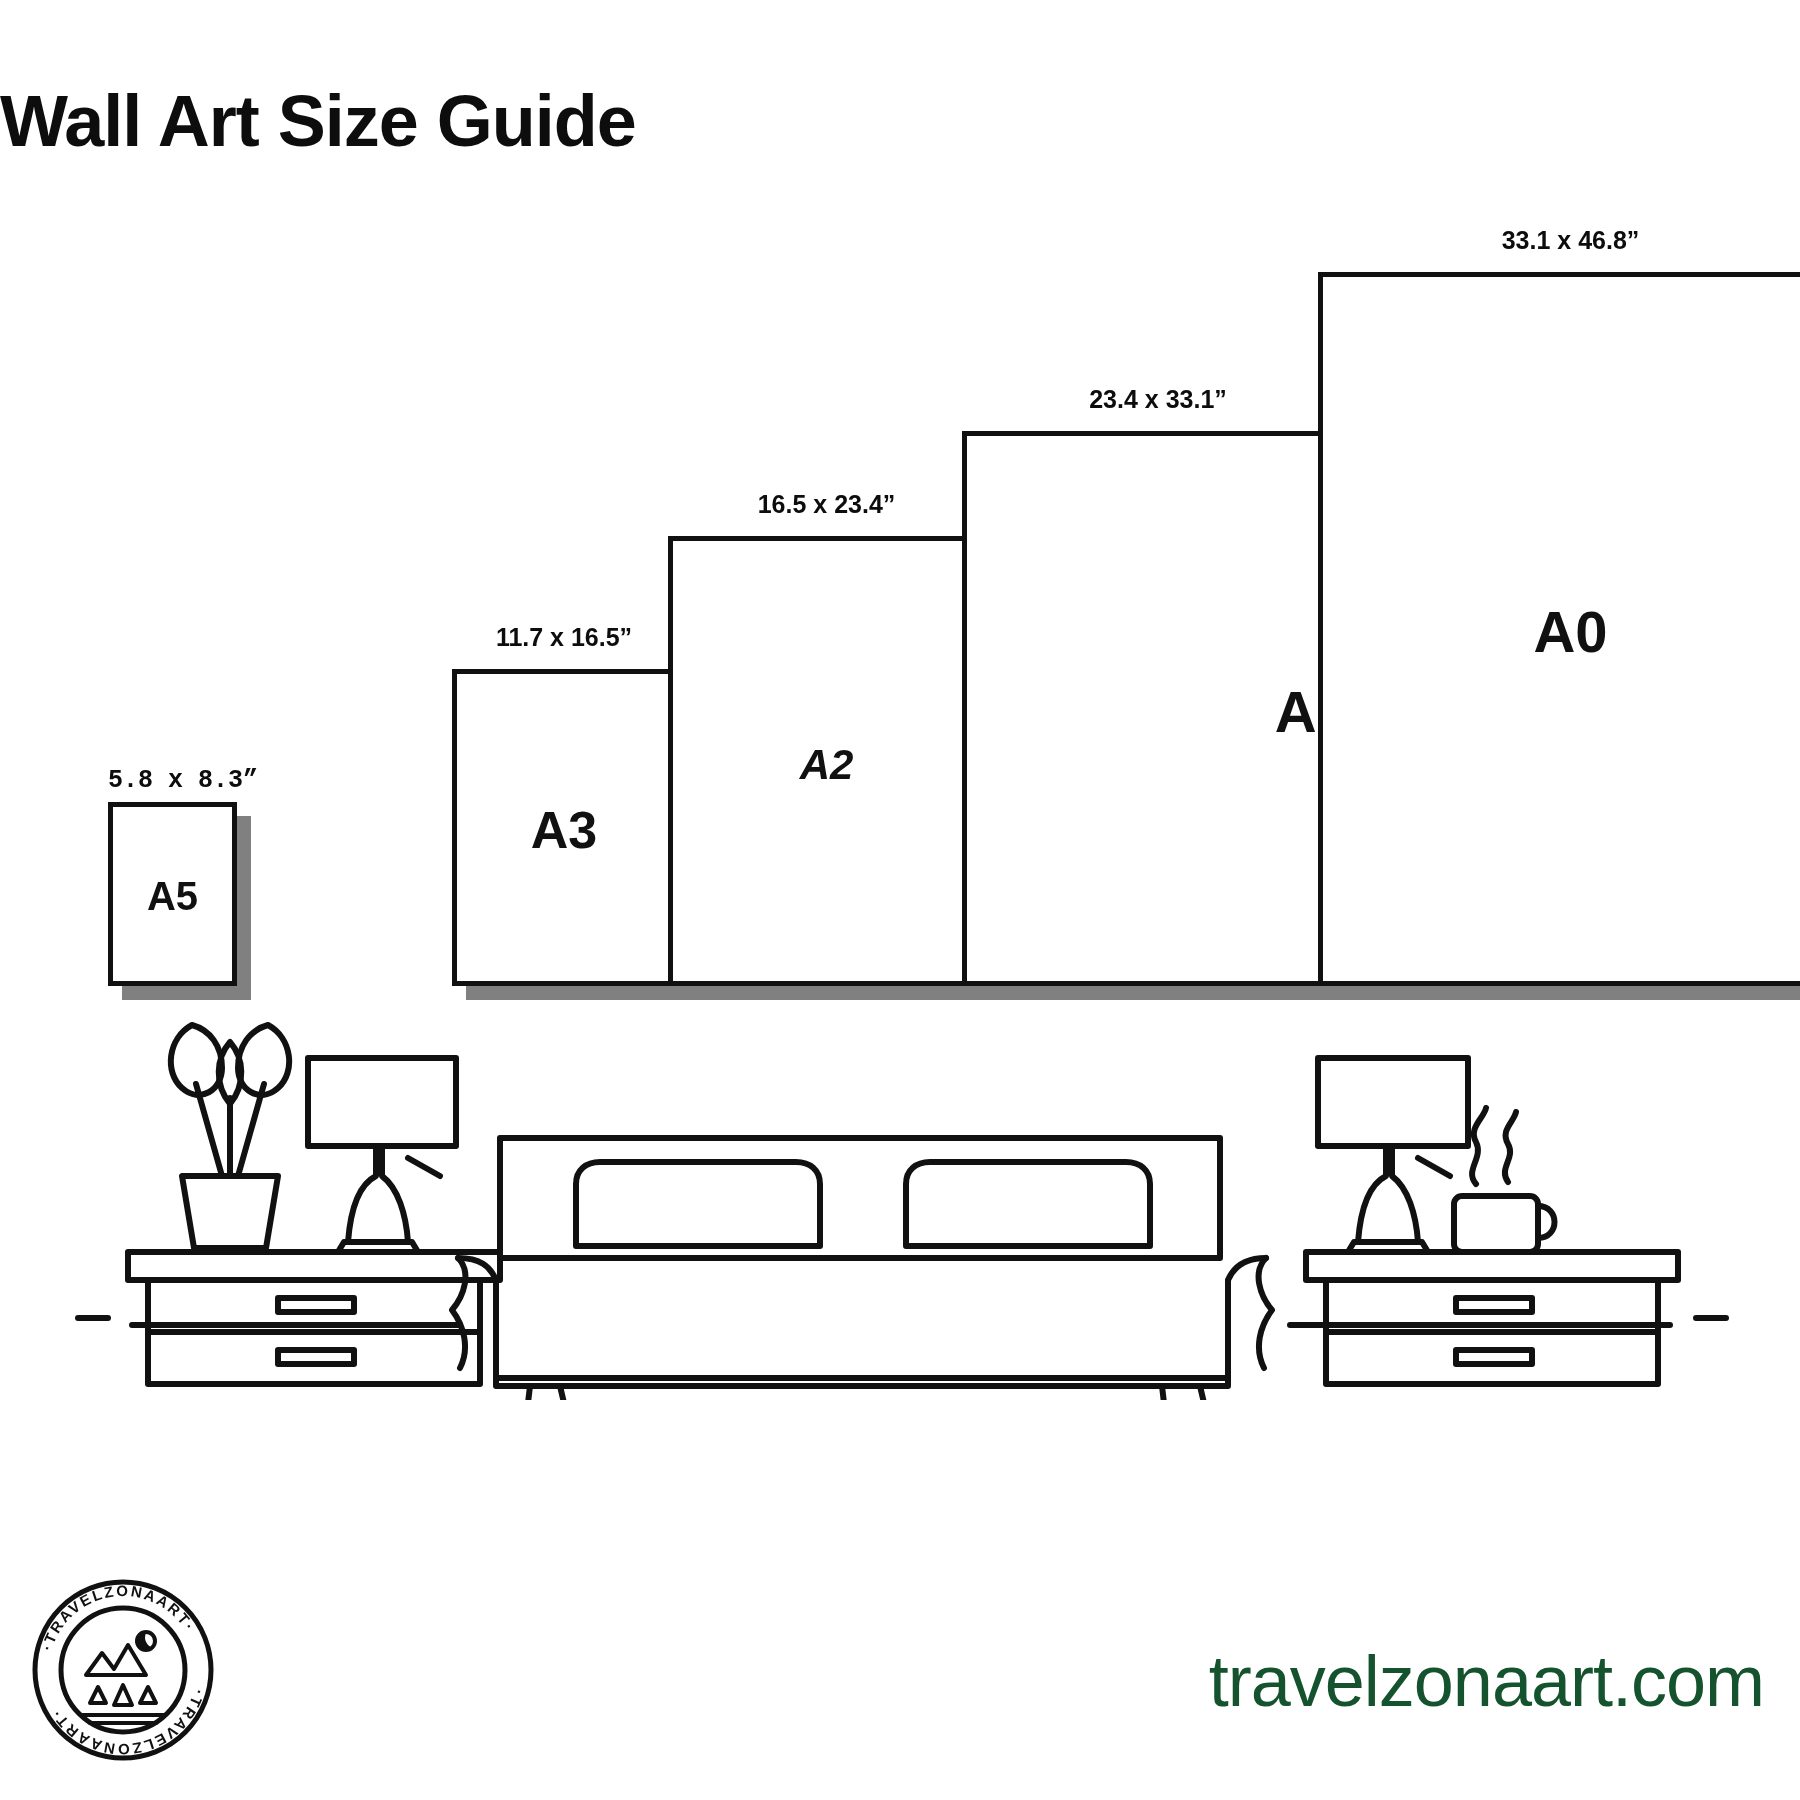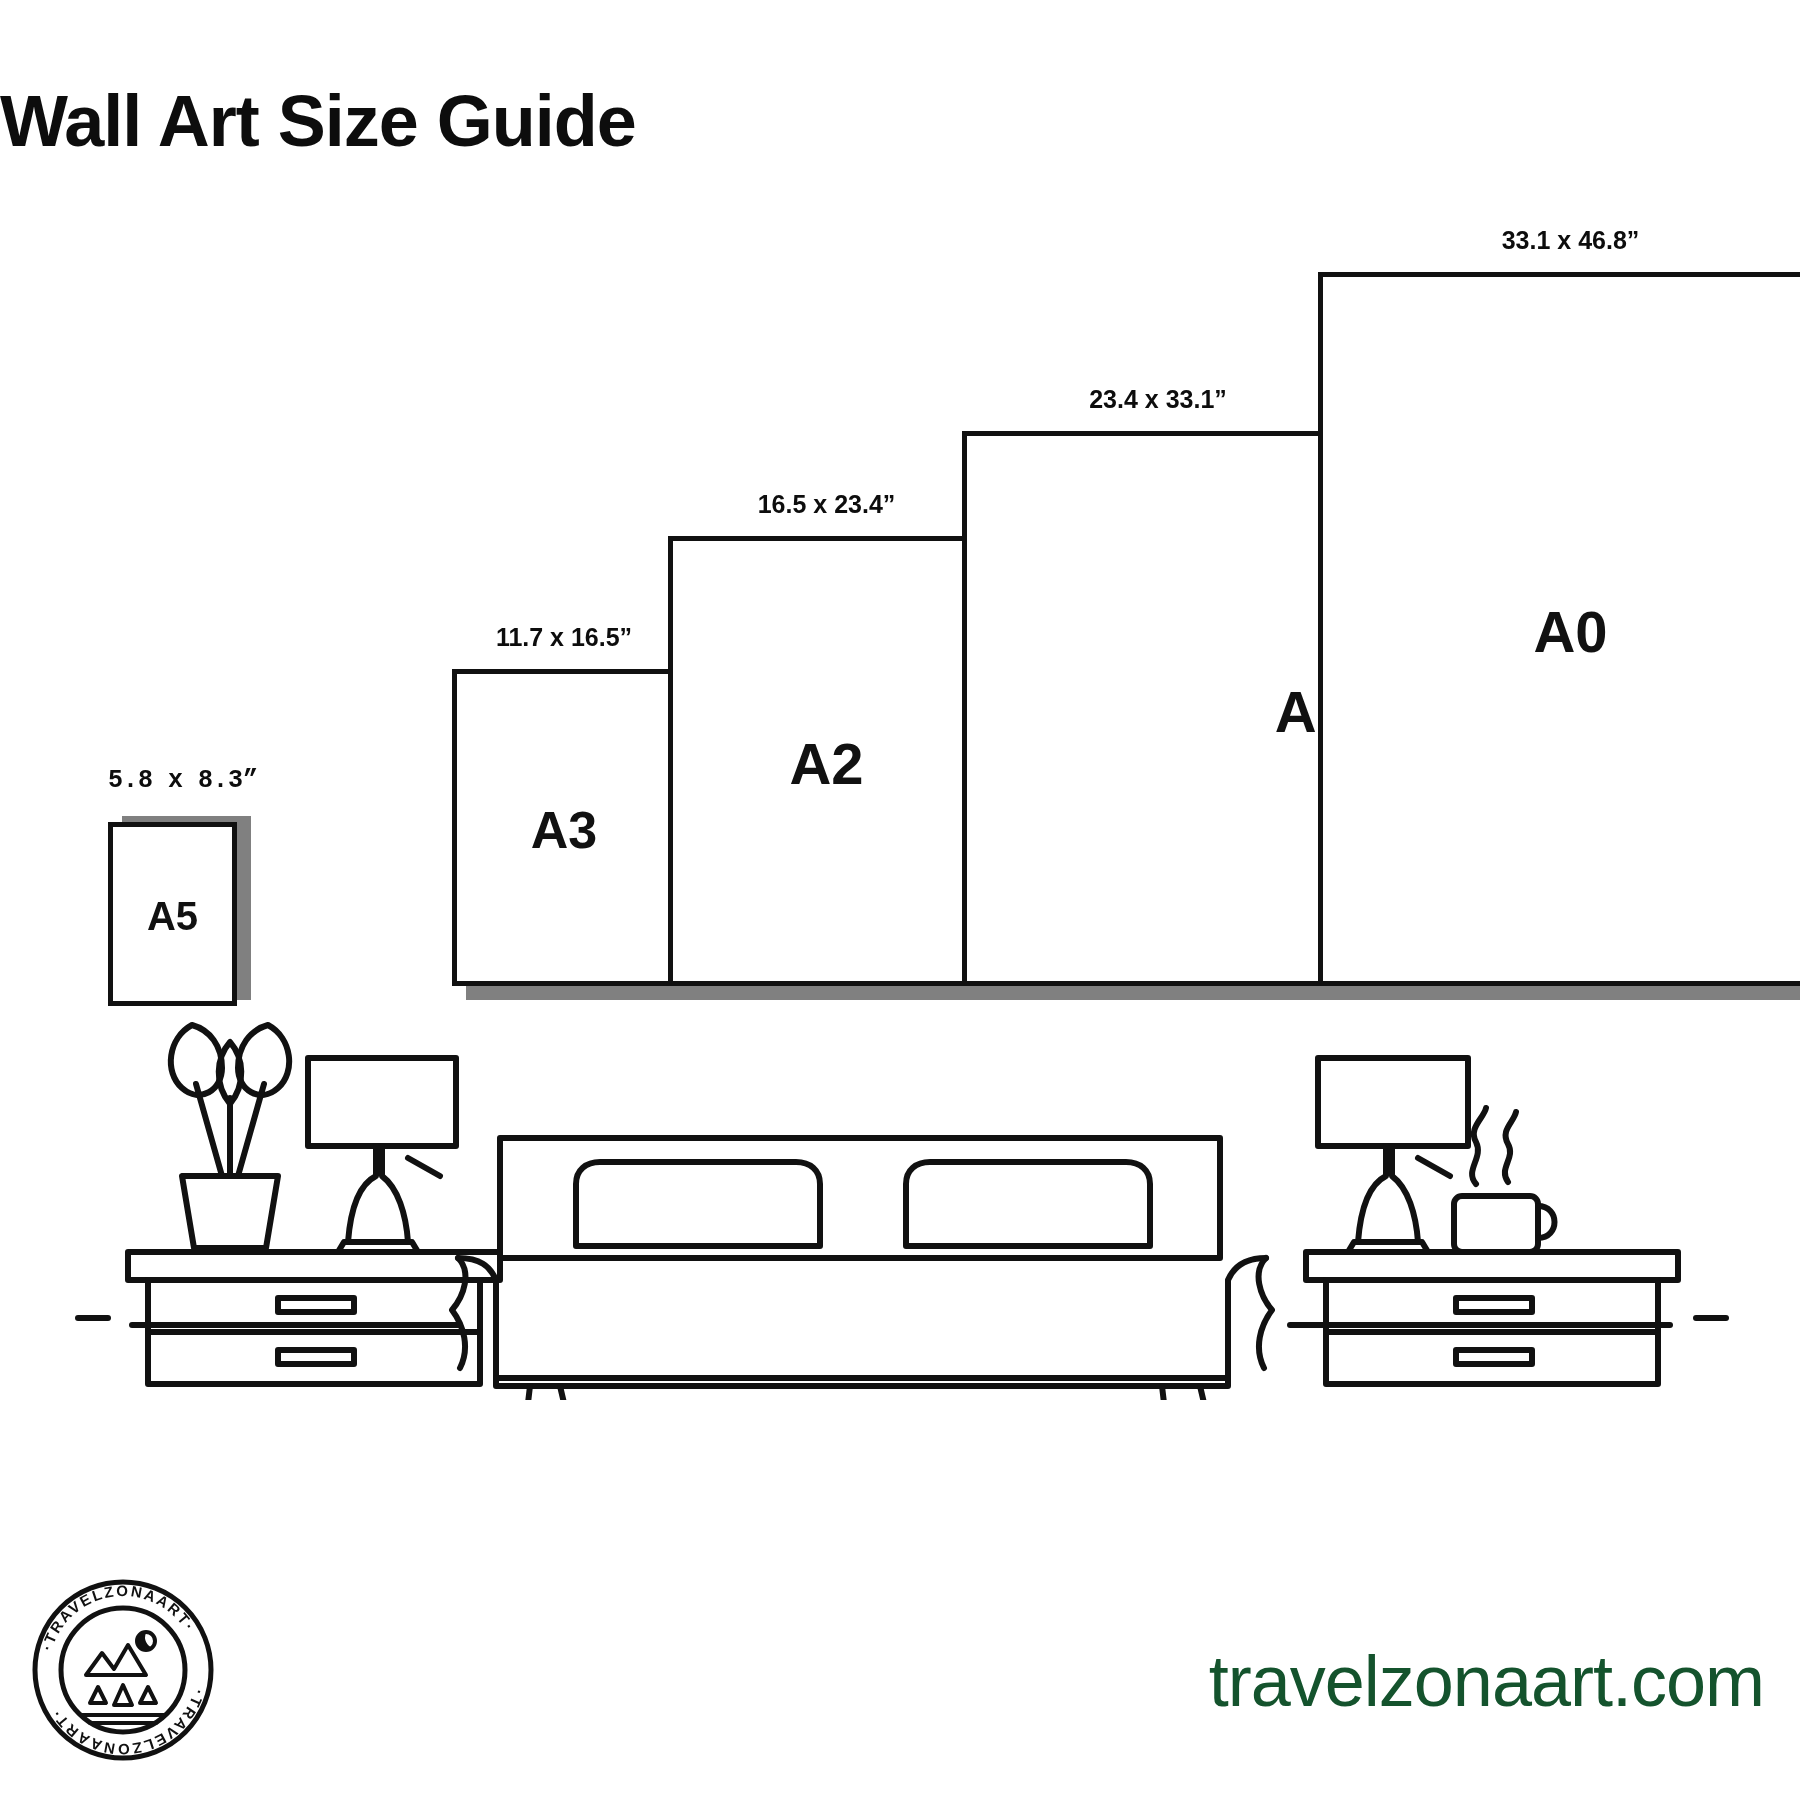--- a/index.html
+++ b/index.html
@@ -100,36 +100,36 @@
 </style>
 </head>
 <body>
 
 <div id="page-title">Wall Art Size Guide</div>
 
 <div id="frames-row">
     <div class="frame-group" style="left: 108px; width: 143px; height: 244px;">
       <div class="frame-label" style="top: 10px; width: 129px; font-family: Liberation Mono, monospace;">5.8 x 8.3”</div>
       <div class="frame-shadow" style="left: 14px; top: 60px; width: 129px; height: 184px; background: rgb(128, 128, 128);"></div>
-      <div class="frame-box" style="left: 0px; top: 46px; width: 129px; height: 184px; margin-top: 20px;">
+      <div class="frame-box" style="left: 0px; top: 46px; width: 129px; height: 184px;">
         <div class="frame-name" style="font-size: 40px; top: 67px;">A5</div>
       </div>
     </div>
     <div class="frame-group" style="left: 452px; width: 238px; height: 377px;">
       <div class="frame-label" style="top: 0px; width: 224px;">11.7 x 16.5”</div>
       <div class="frame-shadow" style="left: 14px; top: 60px; width: 224px; height: 317px; background: rgb(128, 128, 128);"></div>
       <div class="frame-box" style="left: 0px; top: 46px; width: 224px; height: 317px;">
         <div class="frame-name" style="font-size: 52px; top: 126px;">A3</div>
       </div>
     </div>
     <div class="frame-group" style="left: 668px; width: 331px; height: 510px;">
       <div class="frame-label" style="top: 0px; width: 317px;">16.5 x 23.4”</div>
       <div class="frame-shadow" style="left: 14px; top: 60px; width: 317px; height: 450px; background: rgb(128, 128, 128);"></div>
       <div class="frame-box" style="left: 0px; top: 46px; width: 317px; height: 450px;">
-        <div class="frame-name" style="font-size: 58px; top: 189px;">A2</div>
+        <div class="frame-name" style="font-size: 42px; top: 200px; font-style: italic;">A2</div>
       </div>
     </div>
     <div class="frame-group" style="left: 962px; width: 406px; height: 615px;">
       <div class="frame-label" style="top: 0px; width: 392px;">23.4 x 33.1”</div>
       <div class="frame-shadow" style="left: 14px; top: 60px; width: 392px; height: 555px; background: rgb(128, 128, 128);"></div>
       <div class="frame-box" style="left: 0px; top: 46px; width: 392px; height: 555px;">
         <div class="frame-name" style="font-size: 58px; top: 242px; text-align: right;">A1</div>
       </div>
     </div>
     <div class="frame-group" style="left: 1318px; width: 519px; height: 774px;">

